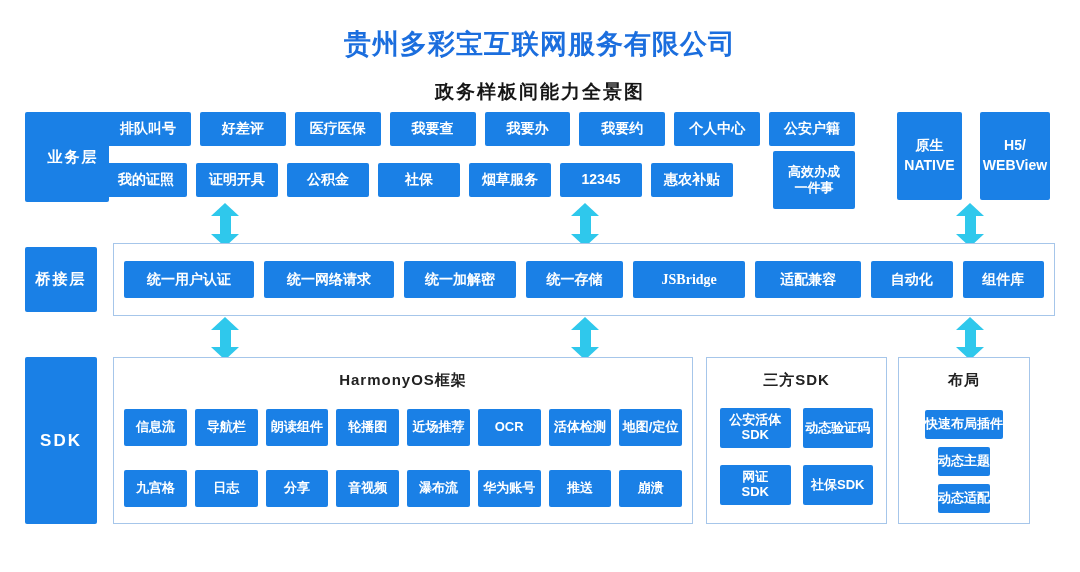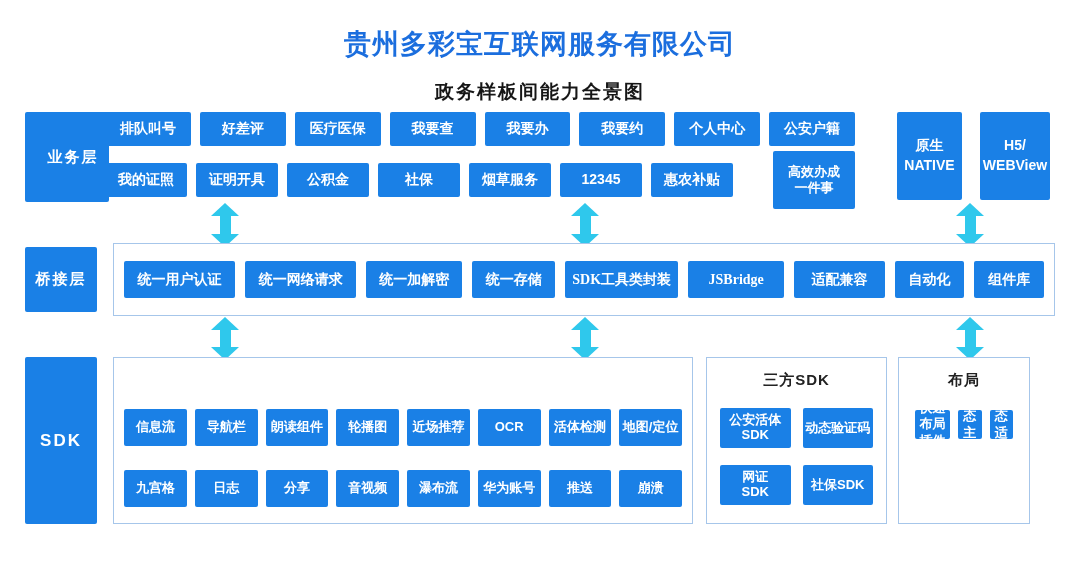--- a/index.html
+++ b/index.html
@@ -57,21 +57,21 @@
   .harmony-grid .node { font-size:13px; }
 
   .third-panel { left:706px; top:357px; width:181px; height:167px; }
   .third-grid {
     position:absolute; left:13px; right:13px; top:50px;
     display:grid; grid-template-columns:1fr 1fr; grid-auto-rows:40px; gap:17px 12px;
   }
   .third-grid .node { font-size:13px; line-height:1.15; }
 
   .layout-panel { left:898px; top:357px; width:132px; height:167px; }
-  .layout-stack { position:absolute; left:16px; right:16px; top:52px; display:flex; flex-direction:row; gap:8px; }
+  .layout-stack { position:absolute; left:16px; right:16px; top:52px; display:flex; flex-direction:column; gap:8px;align-items:center; }
   .layout-stack .node { height:29px; font-size:13px; }
 </style>
 </head>
 <body>
 
 <div class="canvas">
 
   <div class="title">贵州多彩宝互联网服务有限公司</div>
   <div class="subtitle">政务样板间能力全景图</div>
 
@@ -119,21 +119,20 @@
     <div class="shaft"></div>
     <div class="head-down"></div>
   </div>
 
   <div class="layer-label label-bridge">桥接层</div>
   <div class="panel bridge-panel">
     <div class="node" style="flex:118;">统一用户认证</div>
     <div class="node" style="flex:118;">统一网络请求</div>
     <div class="node" style="flex:102;">统一加解密</div>
     <div class="node" style="flex:88;">统一存储</div>
-    <div class="node" style="flex:120;">SDK工具类封装</div>
     <div class="node" style="flex:102;">JSBridge</div>
     <div class="node" style="flex:96;">适配兼容</div>
     <div class="node" style="flex:74;">自动化</div>
     <div class="node" style="flex:74;">组件库</div>
   </div>
 
   <div class="arrow" style="left:211px; top:317px; height:43px;">
     <div class="head-up"></div>
     <div class="shaft"></div>
     <div class="head-down"></div>
@@ -145,20 +144,21 @@
   </div>
   <div class="arrow" style="left:956px; top:317px; height:43px;">
     <div class="head-up"></div>
     <div class="shaft"></div>
     <div class="head-down"></div>
   </div>
 
   <div class="layer-label label-sdk">SDK</div>
 
   <div class="panel harmony-panel">
+    <div class="panel-title">HarmonyOS框架</div>
     <div class="harmony-grid">
       <div class="node">信息流</div>
       <div class="node">导航栏</div>
       <div class="node">朗读组件</div>
       <div class="node">轮播图</div>
       <div class="node">近场推荐</div>
       <div class="node">OCR</div>
       <div class="node">活体检测</div>
       <div class="node">地图/定位</div>
       <div class="node">九宫格</div>

